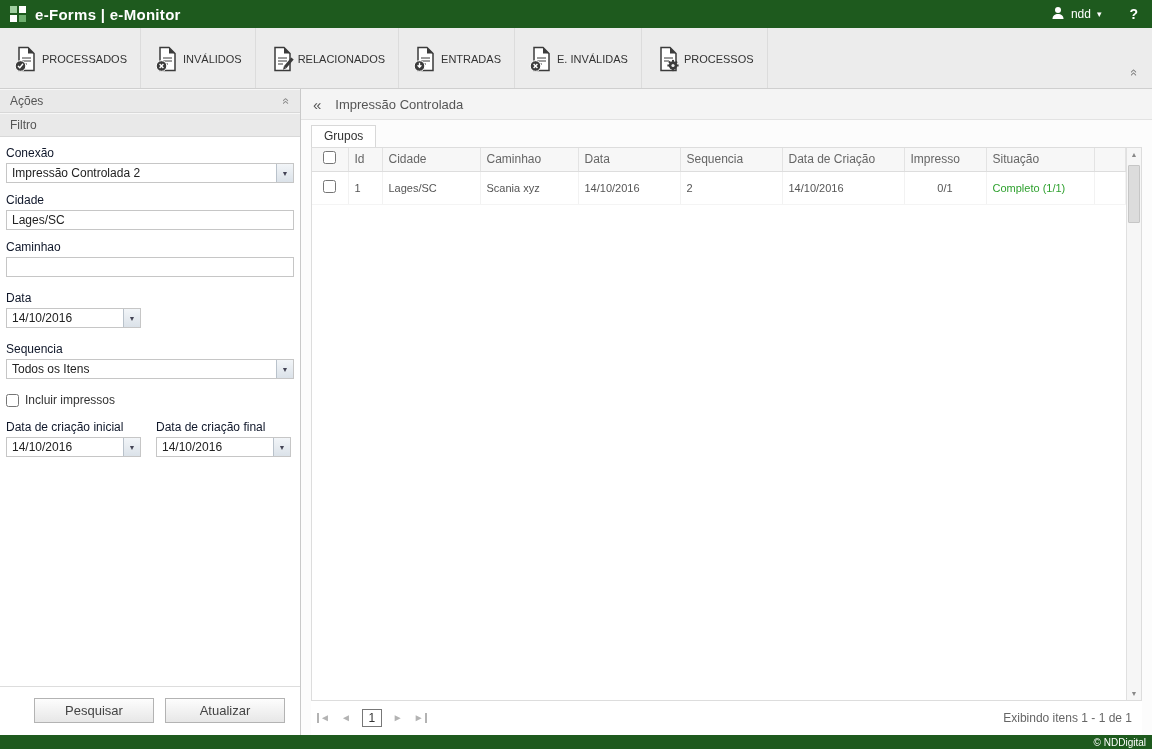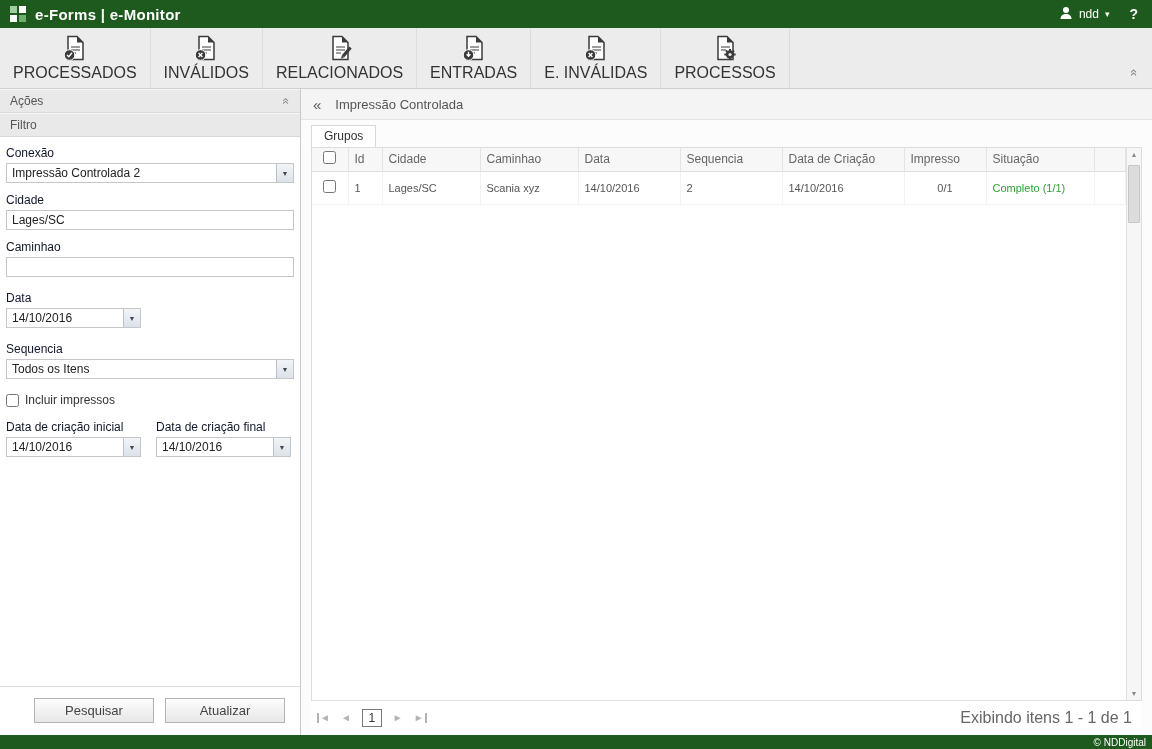--- a/index.html
+++ b/index.html
@@ -11,29 +11,29 @@
   }
 
   
   .topbar { height:28px; background:#1e5a1e; display:flex; align-items:center; padding:0 10px; gap:8px; }
   .logo { width:17px; height:17px; display:grid; grid-template-columns:7px 7px; grid-template-rows:7px 7px; gap:2px; }
   .logo span:nth-child(1){ background:#9fce9f; }
   .logo span:nth-child(2){ background:#ffffff; }
   .logo span:nth-child(3){ background:#ffffff; }
   .logo span:nth-child(4){ background:#6fae6f; }
   .topbar-title { color:#ffffff; font-size:15px; font-weight:bold; letter-spacing:.3px; }
-  .topbar-right { margin-left:auto; display:flex; align-items:center; gap:20px; color:#fff; }
+  .topbar-right { margin-left:auto; display:flex; align-items:center; gap:28px; color:#fff; }
   .user { display:flex; align-items:center; gap:6px; font-size:12px; cursor:pointer; }
   .user .caret { font-size:9px; }
   .help { font-size:14px; font-weight:bold; cursor:pointer; padding-right:4px; }
 
   
   .toolbar { height:61px; background:#ececec; border-bottom:1px solid #cfcfcf; display:flex; position:relative; }
-  .tb-item { min-width:92px; padding:6px 13px 5px; display:flex; flex-direction:column; align-items:center; justify-content:center; gap:3px;
-             font-size:16px; color:#333; border-right:1px solid #dcdcdc; cursor:pointer; white-space:nowrap; }
+  .tb-item { min-width:92px; padding:6px 13px 5px; display:flex; flex-direction:row; align-items:center; justify-content:center; gap:3px;
+             font-size:11px; color:#333; border-right:1px solid #dcdcdc; cursor:pointer; white-space:nowrap; }
   .tb-item.active { background:#d2921e; color:#fff; border-right-color:#d2921e; }
   .toolbar-collapse { position:absolute; right:14px; bottom:8px; color:#7a7a7a; font-size:13px; transform:rotate(90deg); cursor:pointer; }
 
   
   .content { display:flex; height:646px; }
 
   
   .sidebar { width:301px; border-right:1px solid #c9c9c9; display:flex; flex-direction:column; background:#fff; }
   .panel-header { height:24px; background:#e9e9e9; border-bottom:1px solid #d8d8d8; border-top:1px solid #f7f7f7;
                   display:flex; align-items:center; padding:0 10px; color:#555; font-size:12px; }
@@ -75,21 +75,21 @@
   .scrollbar { position:absolute; top:0; right:0; bottom:0; width:15px; border-left:1px solid #e0e0e0; background:#f6f6f6;
                display:flex; flex-direction:column; align-items:center; justify-content:space-between; padding:3px 0; font-size:7px; color:#888; }
   .sb-thumb { position:absolute; top:17px; right:1px; width:12px; height:58px; background:#dcdcdc; border:1px solid #c6c6c6; border-radius:1px; }
 
   .pagination { height:35px; margin:0 10px; border-top:1px solid #ddd; display:flex; align-items:center; gap:11px; padding:0 6px; background:#fff; }
   .pg-btn { font-size:10px; color:#b3b3b3; cursor:pointer; line-height:1; }
   .bar-left { border-left:2px solid #b3b3b3; padding-left:1px; }
   .bar-right { border-right:2px solid #b3b3b3; padding-right:1px; }
   .page-box { width:20px; height:18px; border:1px solid #777; display:flex; align-items:center; justify-content:center;
               color:#333; font-size:12px; background:#fff; cursor:pointer; }
-  .pg-status { margin-left:auto; color:#666; font-size:16px; padding-right:4px; }
+  .pg-status { margin-left:auto; color:#666; font-size:12px; padding-right:4px; }
 
   
   .footer { position:absolute; left:0; right:0; bottom:0; height:14px; background:#1e5a1e; color:#fff; font-size:10px;
             display:flex; align-items:center; justify-content:flex-end; padding:0 6px; }
 </style>
 </head>
 <body>
 
 <header class="topbar">
   <div class="logo">

